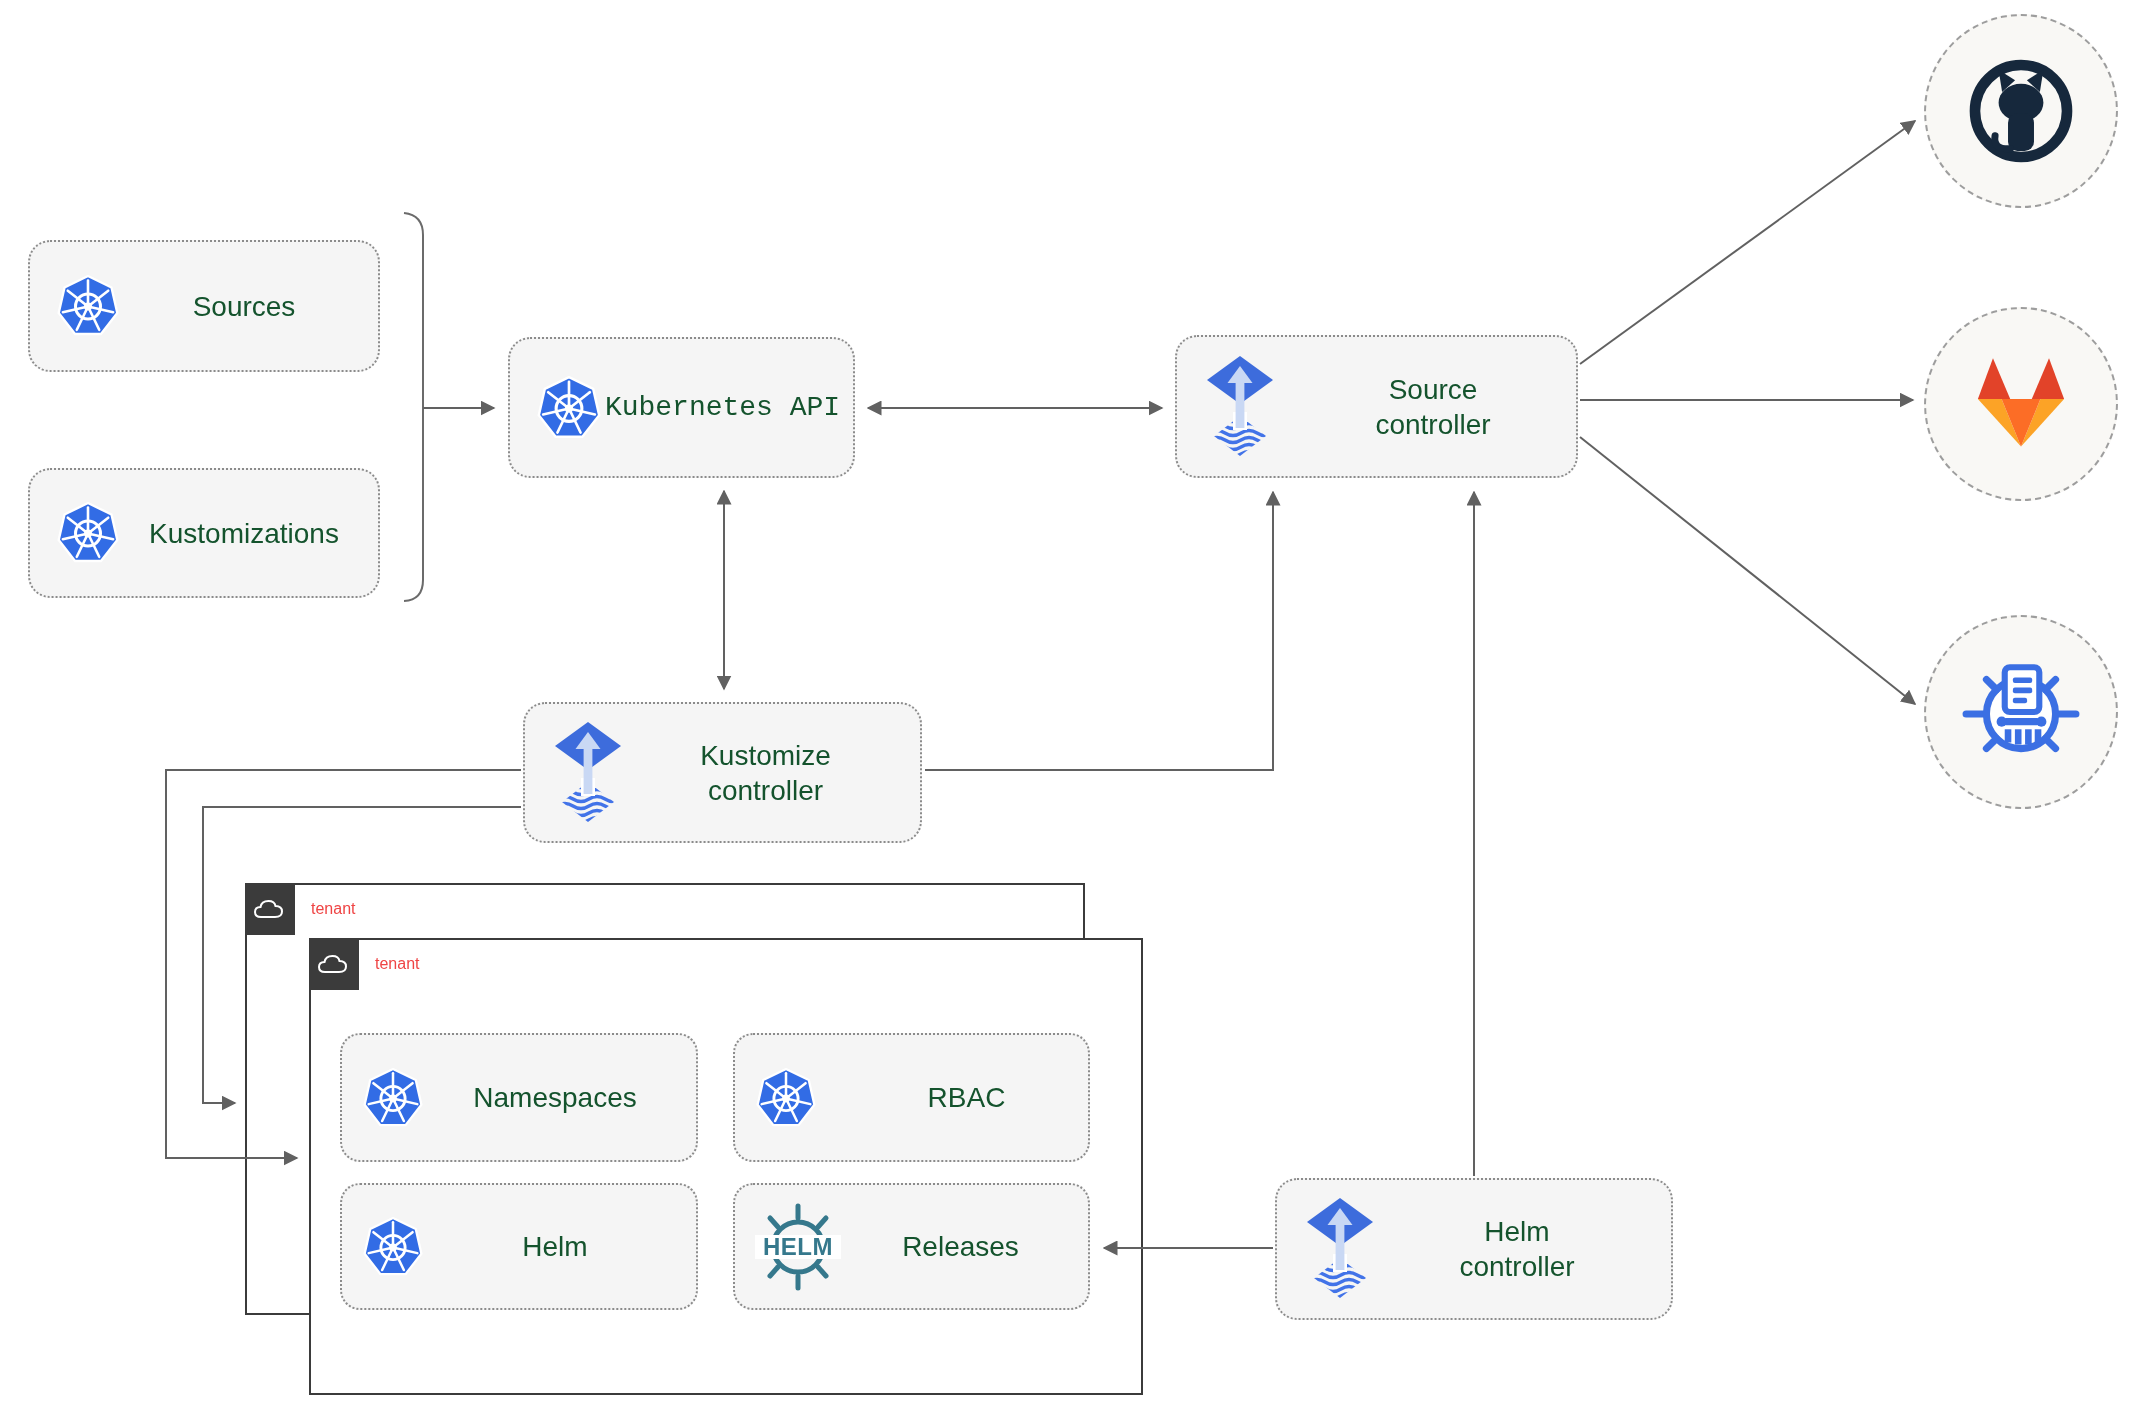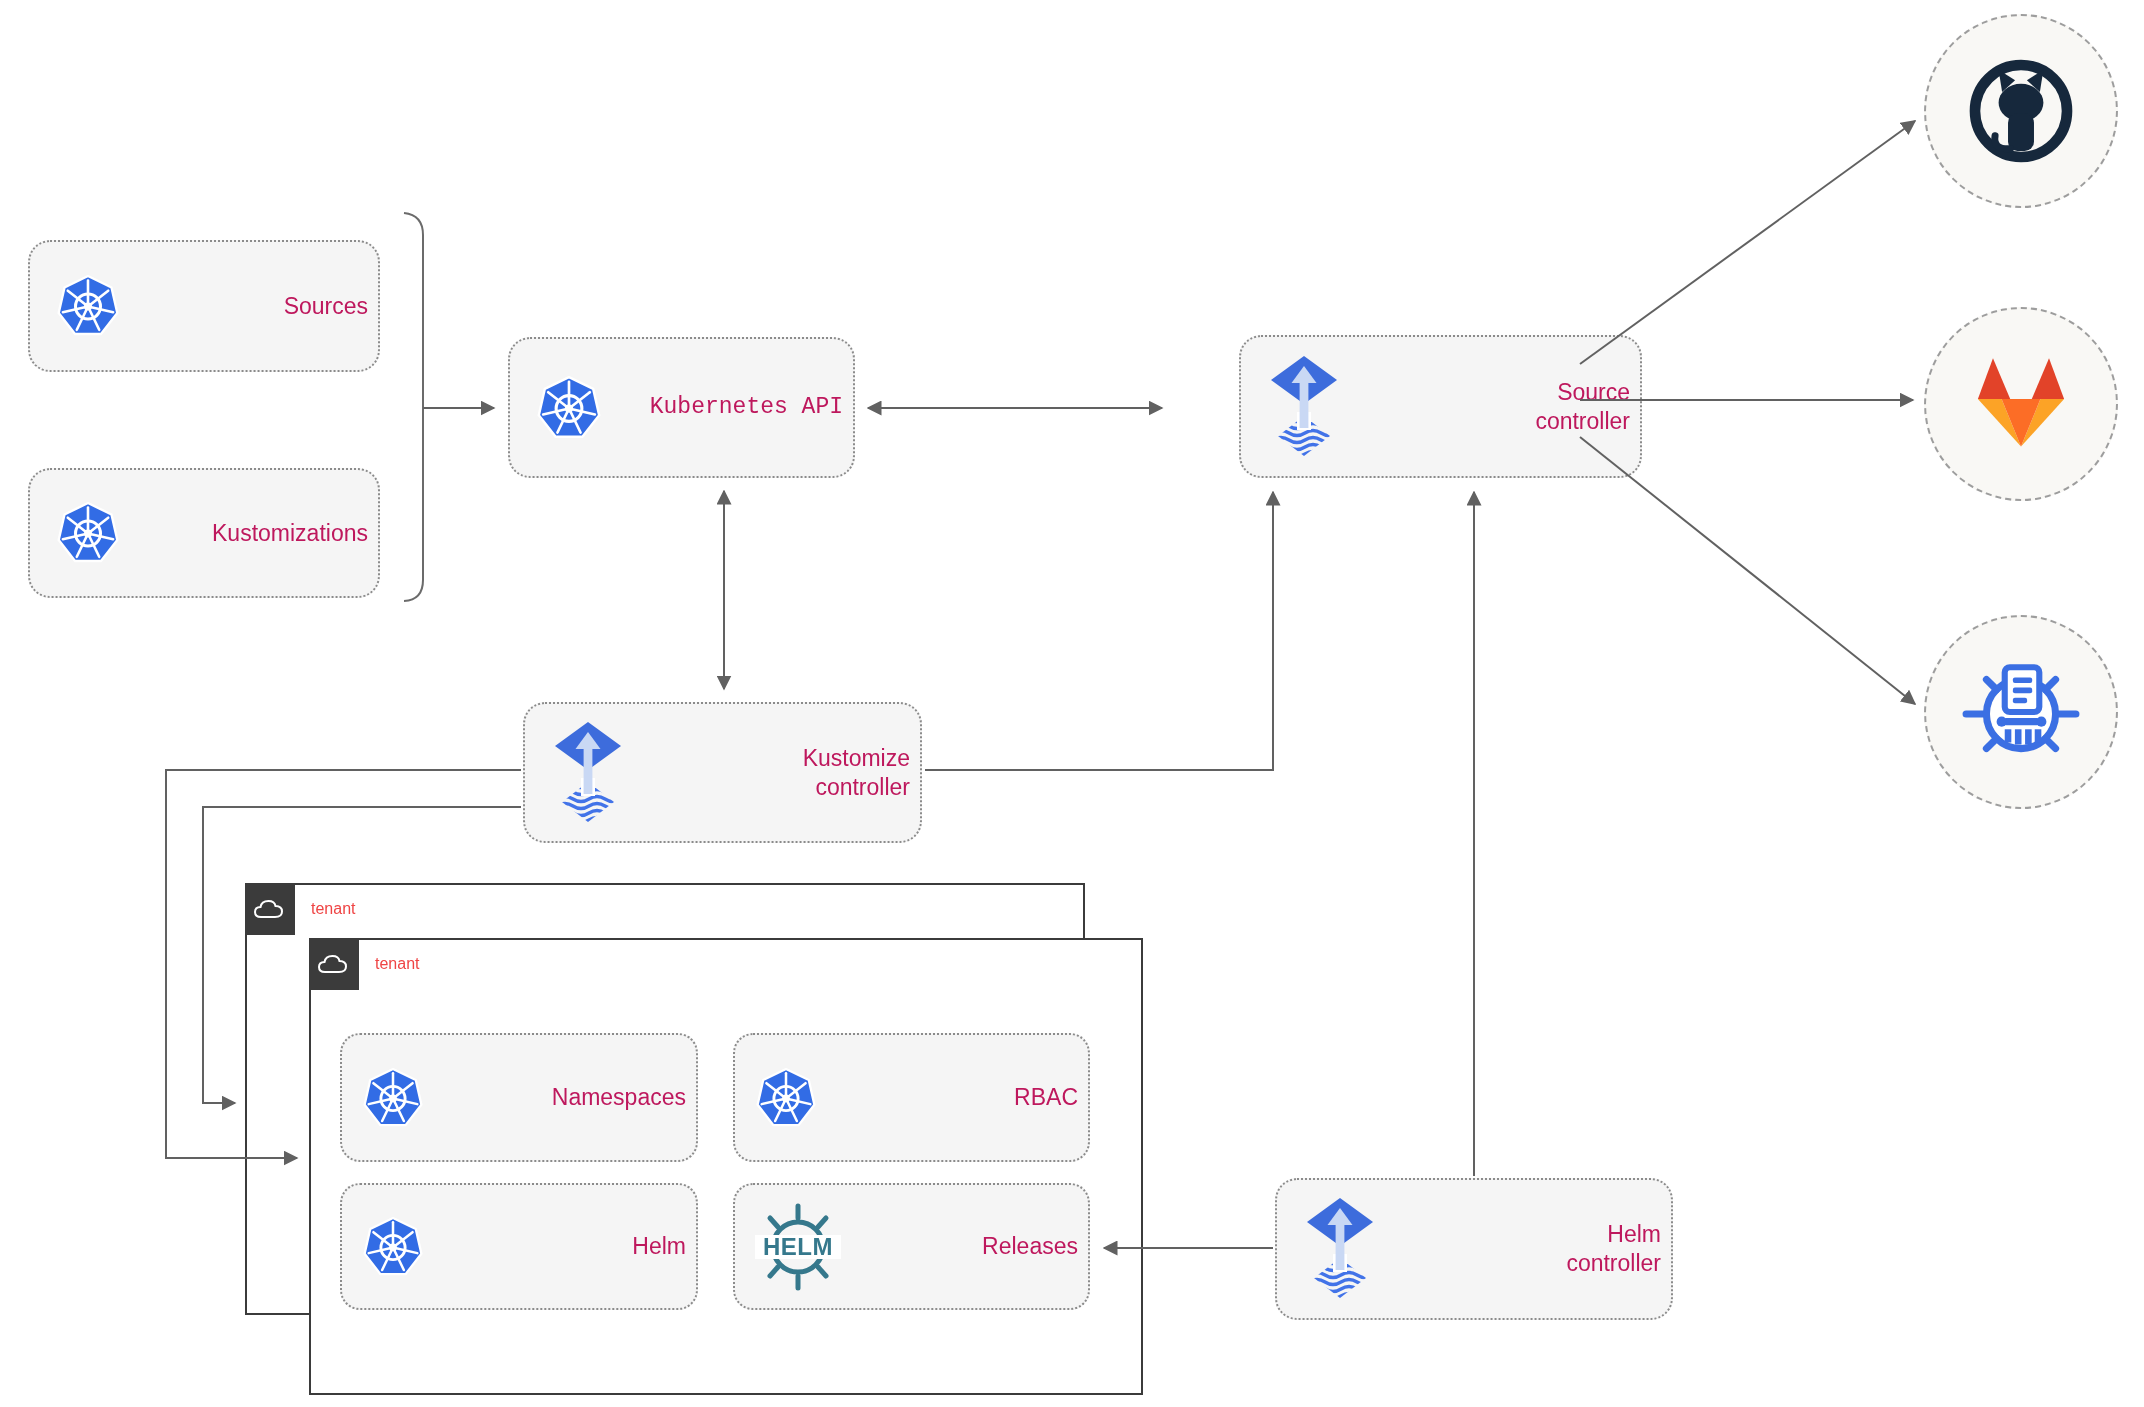--- a/index.html
+++ b/index.html
@@ -5,21 +5,21 @@
   html,body{margin:0;padding:0;}
   body{
     width:2144px;height:1407px;position:relative;background:#ffffff;
     font-family:"Liberation Sans", sans-serif;overflow:hidden;
   }
   .node{
     position:absolute;background:#f5f5f5;border:2px dotted #8b8b8b;
     border-radius:22px;display:flex;align-items:center;box-sizing:border-box;
   }
   .node .icon{flex:0 0 auto;display:flex;margin-left:26px;}
-  .node .lbl{flex:1 1 auto;text-align:right;font-size:23px;color:#be185d;line-height:1.25;margin-right:10px;}
+  .node .lbl{flex:1 1 auto;text-align:center;font-size:28px;color:#14532d;line-height:1.25;margin-right:10px;}
   .node .lbl span{display:block;}
   .tenant{position:absolute;background:#ffffff;border:2px solid #3b3b3b;box-sizing:border-box;}
   .badge{position:absolute;left:-2px;top:-2px;width:50px;height:52px;background:#3b3b3b;
     display:flex;align-items:center;justify-content:center;}
   .tenant-label{position:absolute;left:64px;top:15px;font-size:16px;color:#ef4444;}
   .endpoint{position:absolute;width:194px;height:194px;border-radius:50%;
     border:2px dashed #9d9d9d;background:#f9f8f5;display:flex;align-items:center;justify-content:center;box-sizing:border-box;}
   #connectors{position:absolute;left:0;top:0;pointer-events:none;z-index:50;}
   #symdefs{position:absolute;width:0;height:0;overflow:hidden;}
 </style>
@@ -148,21 +148,21 @@
 
 <div class="node" style="left:508px;top:337px;width:347px;height:141px;font-family:Liberation Mono, monospace;">
   <span class="icon">
     <svg width="66" height="68">
         <use href="#sym-k8s"></use>
       </svg>
     </span>
   <span class="lbl">Kubernetes API</span>
 </div>
 
-<div class="node" style="left:1239px;top:335px;width:403px;height:143px;gap:27px;">
+<div class="node" style="left:1175px;top:335px;width:403px;height:143px;gap:27px;">
   <span class="icon" style="margin-left:30px;">
     <svg width="66" height="102">
         <use href="#sym-flux"></use>
       </svg>
     </span>
   <span class="lbl">
     <span>Source</span>
     <span>controller</span>
   </span>
 </div>

